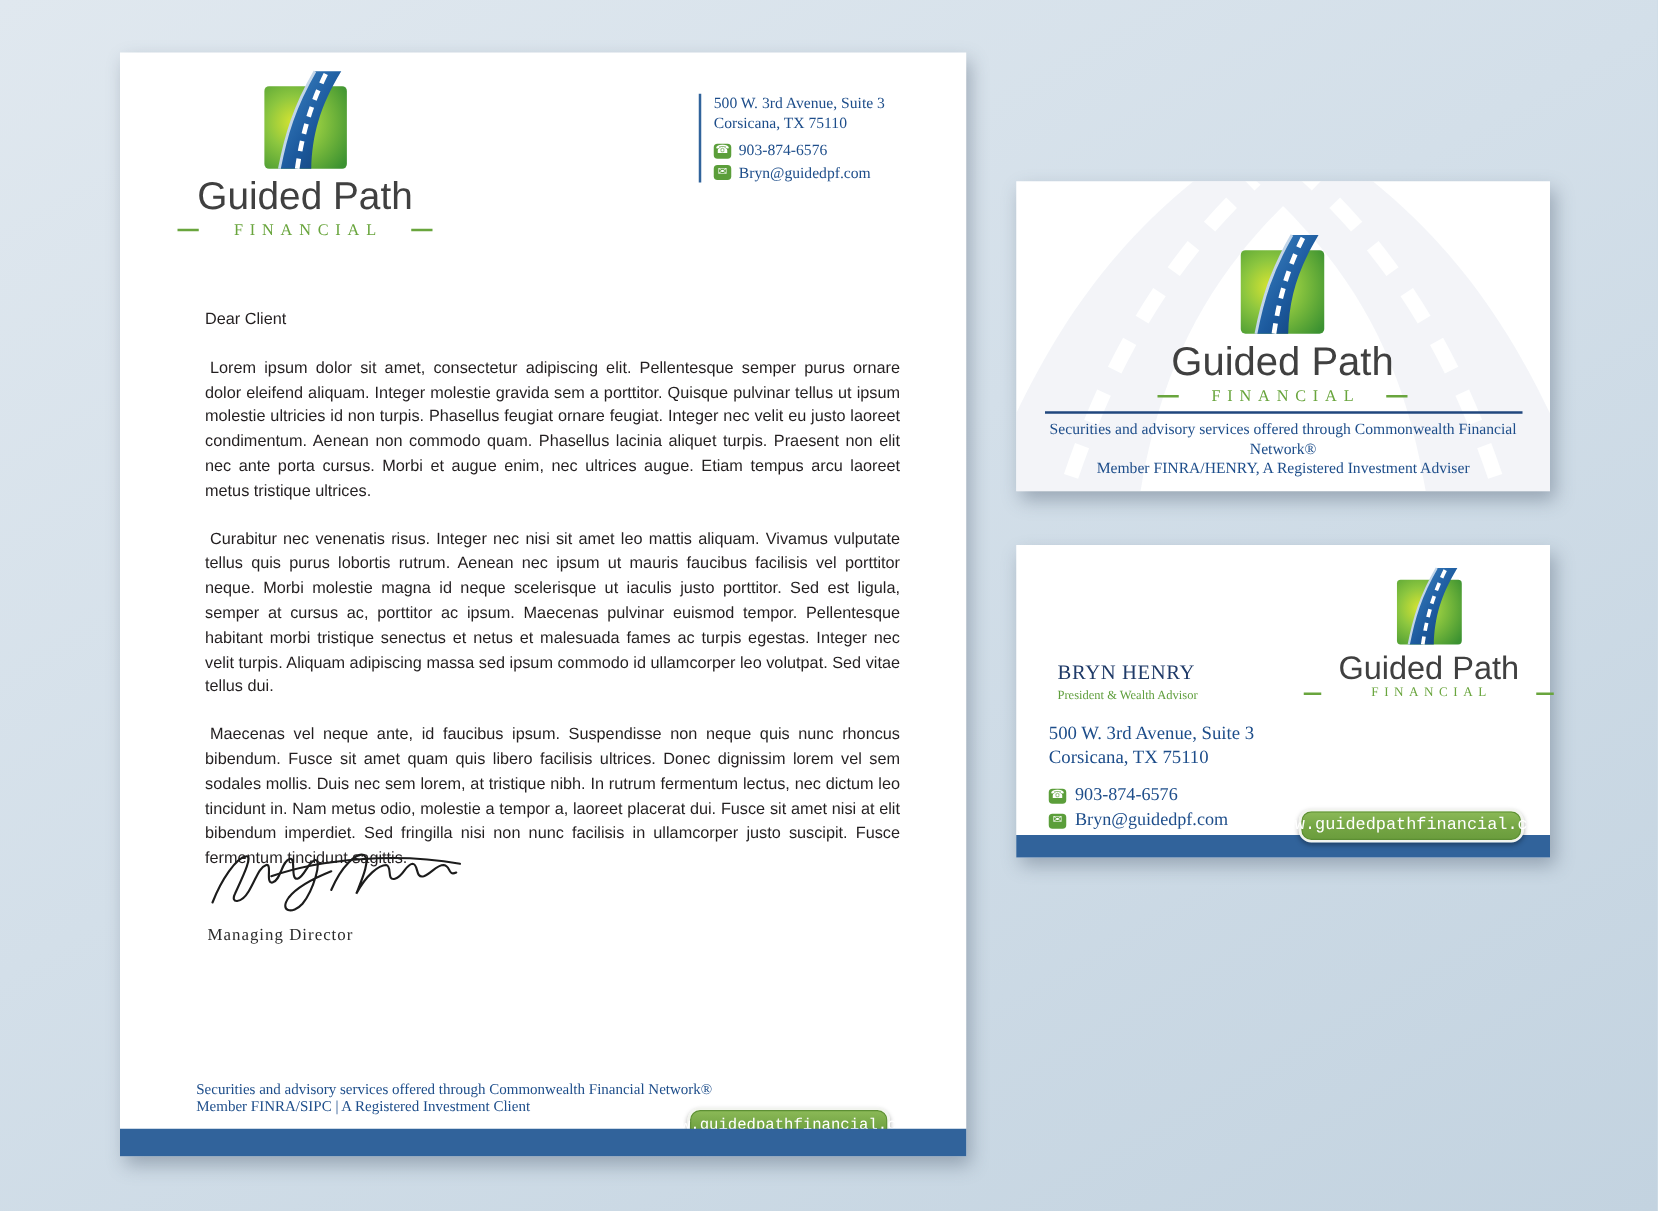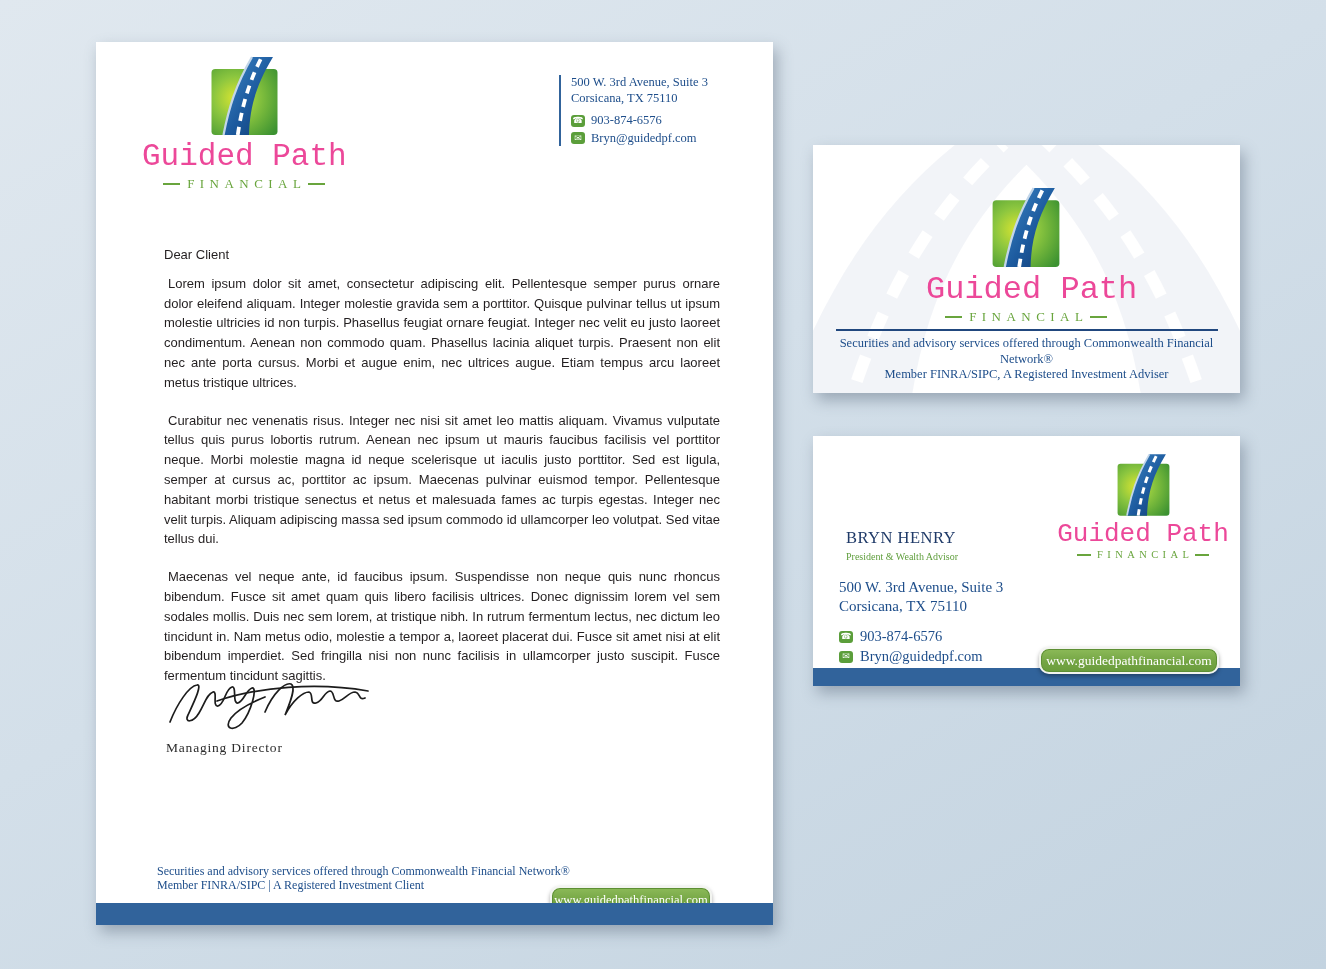--- a/index.html
+++ b/index.html
@@ -14,36 +14,36 @@
   .bg {
     position:absolute; inset:0;
     background:linear-gradient(150deg,#e0e8ef 0%,#d3dfe9 45%,#c3d3e0 100%);
   }
 
   
   .sheet { position:absolute; background:#fff; box-shadow:4px 7px 14px rgba(70,85,105,.40); }
   .lockup { position:absolute; text-align:center; }
   .lockup .logo-mark { display:block; margin:0 auto 3px auto; }
   .brand-name {
-    font-family:Liberation Mono, monospace;
-    color:#ec4899; line-height:1.05; white-space:nowrap;
+    font-family:Liberation Sans, sans-serif;
+    color:#404040; line-height:1.05; white-space:nowrap;
   }
   .brand-sub {
-    display:flex; align-items:center; justify-content:center;
+    display:flex; align-items:center; justify-content:space-between;
     color:#69a53d; font-family:"Liberation Serif", serif; white-space:nowrap;
   }
   .brand-sub .dash { height:2px; background:#69a53d; display:inline-block; }
   .brand-sub .sub-text { letter-spacing:.42em; text-indent:.42em; margin:0 2px; }
 
   .pill {
     position:absolute; display:flex; align-items:center; justify-content:center;
     background:linear-gradient(#8cba58 0%,#74a544 55%,#6a9c3c 100%);
     border:2px solid #f2f4ef; border-radius:10px;
     box-shadow:0 2px 4px rgba(0,0,0,.35), inset 0 0 0 1px #5d8f34;
-    color:#fff; font-family:Liberation Serif, serif;
+    color:#fff; font-family:Liberation Mono, monospace;
   }
   .bottom-bar { position:absolute; left:0; right:0; bottom:0; background:#31639b; }
 
   .mini-icon {
     display:inline-flex; align-items:center; justify-content:center;
     width:14px; height:12px; border-radius:3px; background:#5b9e3a;
     color:#fff; font-family:"DejaVu Sans", sans-serif; font-size:9px; line-height:1;
     flex:0 0 auto;
   }
 
@@ -60,21 +60,21 @@
     color:#1d4d8a; font-size:12.5px; line-height:15.5px;
   }
   #lh-contact .rows { margin-top:7px; display:flex; flex-direction:column; gap:2px; }
   #lh-contact .row { display:flex; align-items:center; gap:6px; }
 
   #lh-body {
     position:absolute; left:68px; top:203px; width:556px;
     font-family:"Liberation Sans", sans-serif; color:#231f20;
     font-size:13px; line-height:19.8px;
   }
-  #lh-body .salutation { margin-bottom:9px; }
+  #lh-body .salutation { margin-bottom:19px; }
   #lh-body p.para { text-align:justify; text-indent:4px; margin-bottom:18px; hyphens:auto; }
 
   #lh-signature { position:absolute; left:66px; top:628px; }
   #lh-sig-title {
     position:absolute; left:70px; top:698px;
     font-family:Liberation Serif, serif; font-size:13.5px;
     letter-spacing:.8px; color:#2b2b2b;
   }
 
   #lh-footer {
@@ -212,21 +212,21 @@
     <div class="brand-sub">
       <span class="dash"></span>
       <span class="sub-text">FINANCIAL</span>
       <span class="dash"></span>
     </div>
   </div>
 
   <div id="cb-divider"></div>
   <div id="cb-disclaimer">
     <div>Securities and advisory services offered through Commonwealth Financial Network®</div>
-    <div>Member FINRA/SIPC, A Registered Investment Adviser</div>
+    <div>Member FINRA/HENRY, A Registered Investment Adviser</div>
   </div>
 </div>
 
 <div class="sheet" id="card-front">
 
   <div class="lockup" id="cf-lockup">
     <svg class="logo-mark" width="59" height="66" viewBox="0 0 100 112">
       <rect x="6" y="20" width="88" height="88" rx="5" fill="url(#grad-green)"></rect>
       <path d="M22,108 C29,72 38,42 60,4 L88,4 C65,42 57,72 56,108 Z" fill="url(#grad-blue)"></path>
       <path d="M22,108 C29,72 38,42 60,4" stroke="#c3d6e9" stroke-width="3" fill="none"></path>

